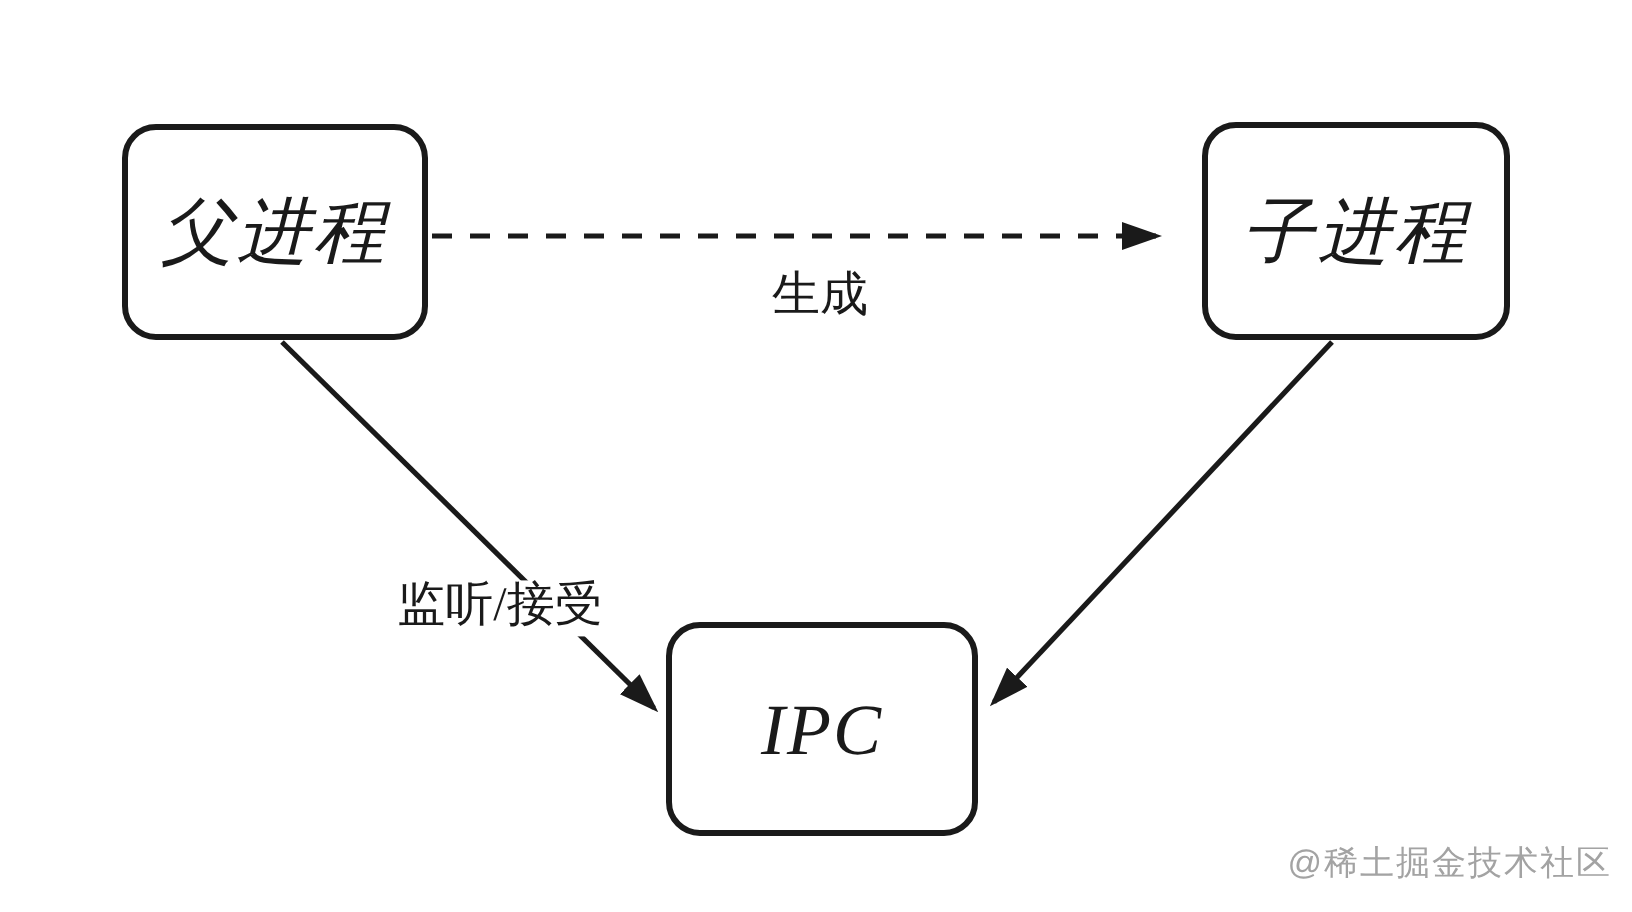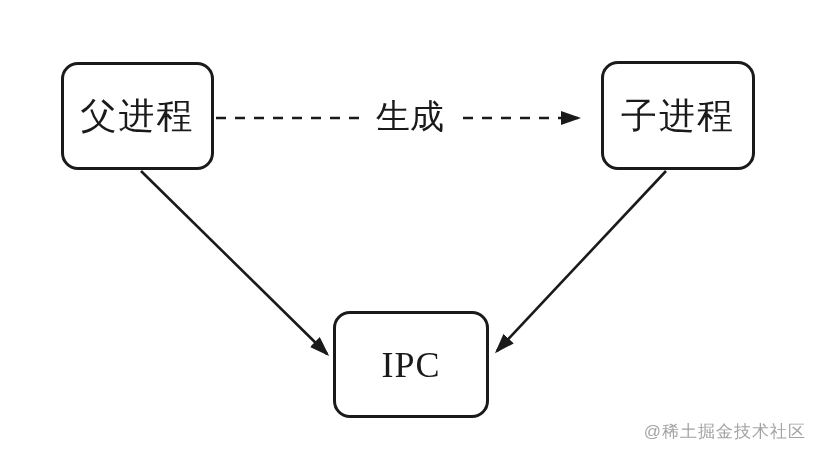--- a/index.html
+++ b/index.html
@@ -43,32 +43,34 @@
     display: flex;
     align-items: center;
     justify-content: center;
   }
   .node-label {
     font-size: 36px;
     color: var(--ink);
     letter-spacing: 2px;
     white-space: nowrap;
     line-height: 1;
+    font-style: italic;
   }
   .node-ipc .node-label { letter-spacing: 1px; }
   .edge-label {
     position: absolute;
     z-index: 3;
     transform: translate(-50%, -50%);
     background: var(--bg);
     color: var(--ink);
-    font-size: 34px;
+    font-size: 24px;
     line-height: 1.15;
     white-space: nowrap;
     padding: 0 10px;
+    margin-top: 32px;
   }
   .watermark {
     position: absolute;
     z-index: 3;
     right: 10px;
     bottom: 13px;
     color: var(--watermark);
     font-size: 17px;
     letter-spacing: 1px;
     font-family: "Liberation Sans", "DejaVu Sans", sans-serif;
@@ -107,17 +109,18 @@
   <div class="node node-child">
     <span class="node-label">子进程</span>
   </div>
 
   <div class="node node-ipc">
     <span class="node-label">IPC</span>
   </div>
 
   <div class="edge-label label-spawn">生成</div>
 
+  <div class="edge-label label-listen">监听/接受</div>
 
 
   <div class="watermark">@稀土掘金技术社区</div>
 
 </div>
 
 </body></html>

